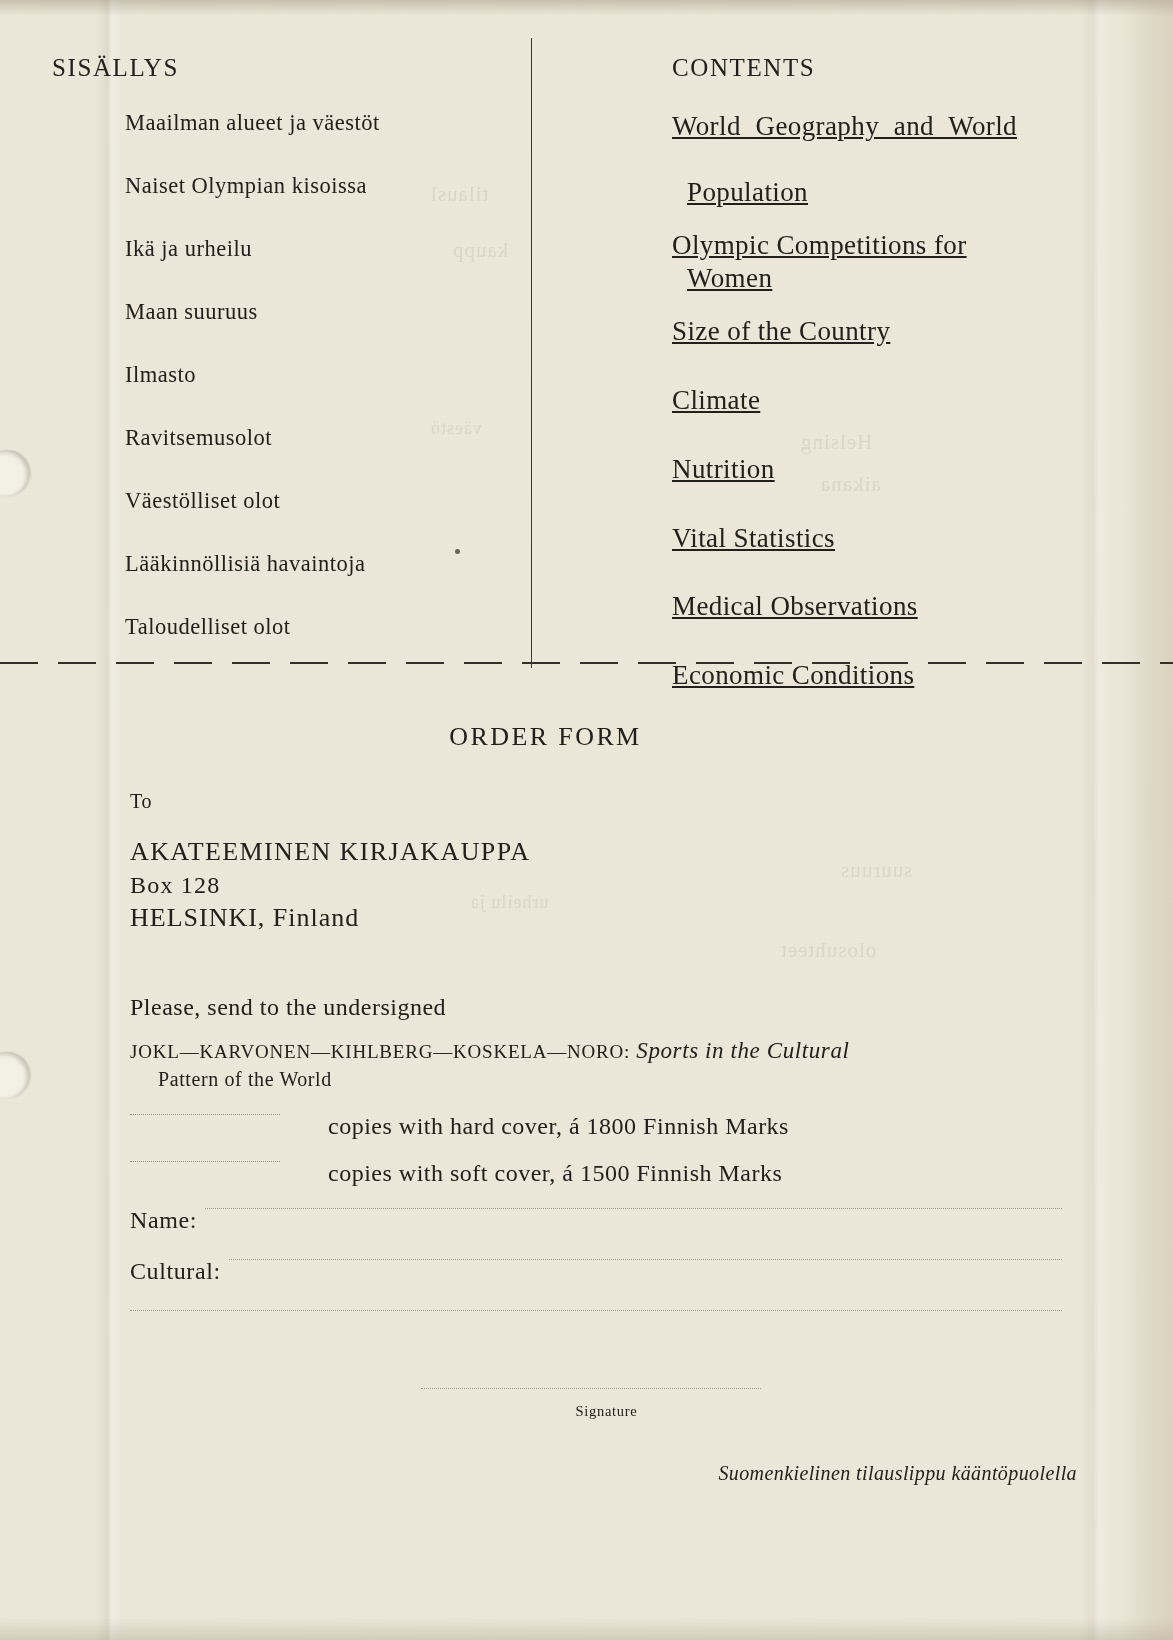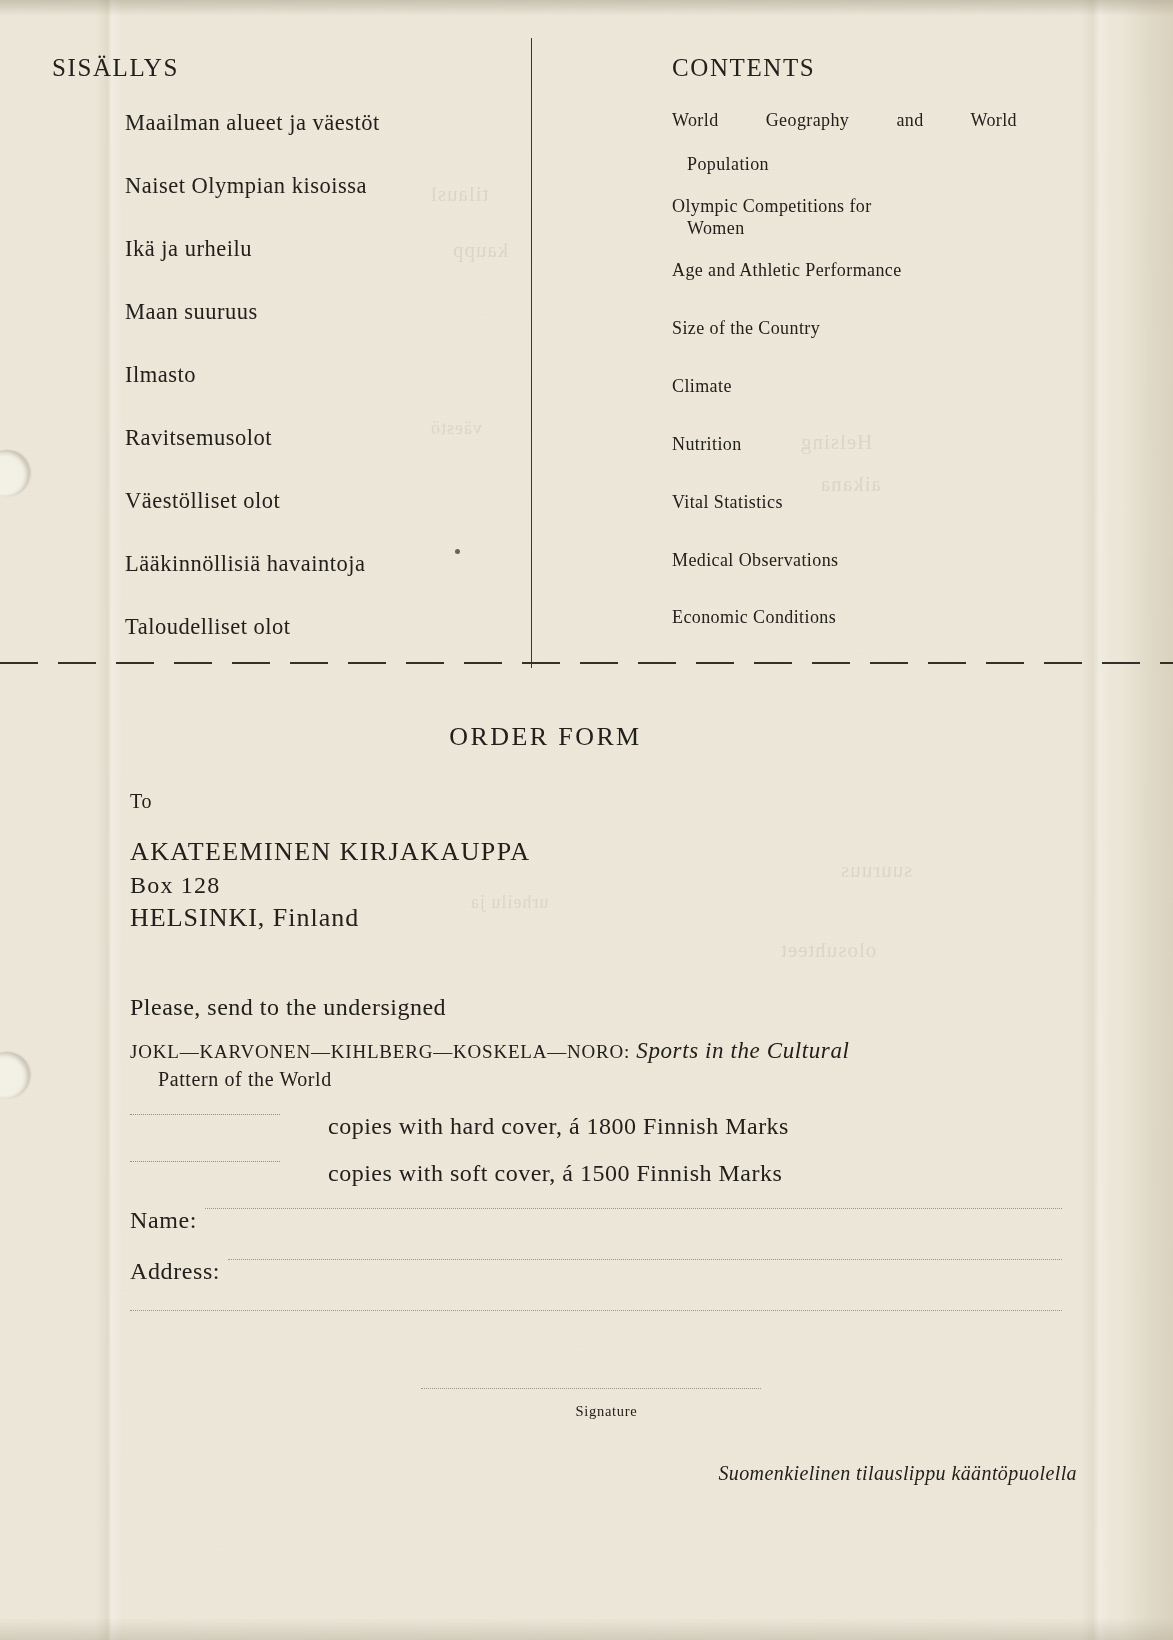--- a/index.html
+++ b/index.html
@@ -125,25 +125,26 @@
     margin: 0;
     padding: 0;
   }
   ul.toc.fi li {
     font-size: 22.5px;
     letter-spacing: .5px;
     margin: 0 0 37px 0;
     padding-left: 73px;
   }
   ul.toc.en li {
-    font-size: 18px;
+    font-size: 27px;
     letter-spacing: .4px;
     margin: 0 0 36px 0;
     padding-left: 72px;
     line-height: 1.22;
+    text-decoration: underline;
   }
   ul.toc.en li.two-line { margin-bottom: 20px; }
   ul.toc.en li .indent2 { display: block; padding-left: 15px; }
   .justify-wide {
     display: block;
     width: 345px;
     text-align: justify;
   }
   .justify-wide::after {
     content: "";
@@ -347,21 +348,20 @@
     <h1 class="col-head en">CONTENTS</h1>
     <ul class="toc en">
       <li class="two-line">
         <span class="justify-wide">World Geography and World</span>
         <span class="indent2">Population</span>
       </li>
       <li class="two-line">
         <span>Olympic Competitions for</span>
         <span class="indent2">Women</span>
       </li>
-      <li>Age and Athletic Performance</li>
       <li>Size of the Country</li>
       <li>Climate</li>
       <li>Nutrition</li>
       <li>Vital Statistics</li>
       <li>Medical Observations</li>
       <li>Economic Conditions</li>
     </ul>
   </div>
 
   <div class="dot-mark"></div>
@@ -396,21 +396,21 @@
     <div class="copyrow">
       <span class="dots-lead"></span>
       <span class="copytext">copies with soft cover, á 1500 Finnish Marks</span>
     </div>
 
     <div class="namerow">
       <span class="lbl">Name:</span>
       <span class="fill"></span>
     </div>
     <div class="namerow">
-      <span class="lbl">Address:</span>
+      <span class="lbl">Cultural:</span>
       <span class="fill"></span>
     </div>
   </div>
 
   <div class="fullrule"></div>
 
   <div class="sigwrap">
     <span class="sigline"></span>
     <span class="sigcap">Signature</span>
   </div>

